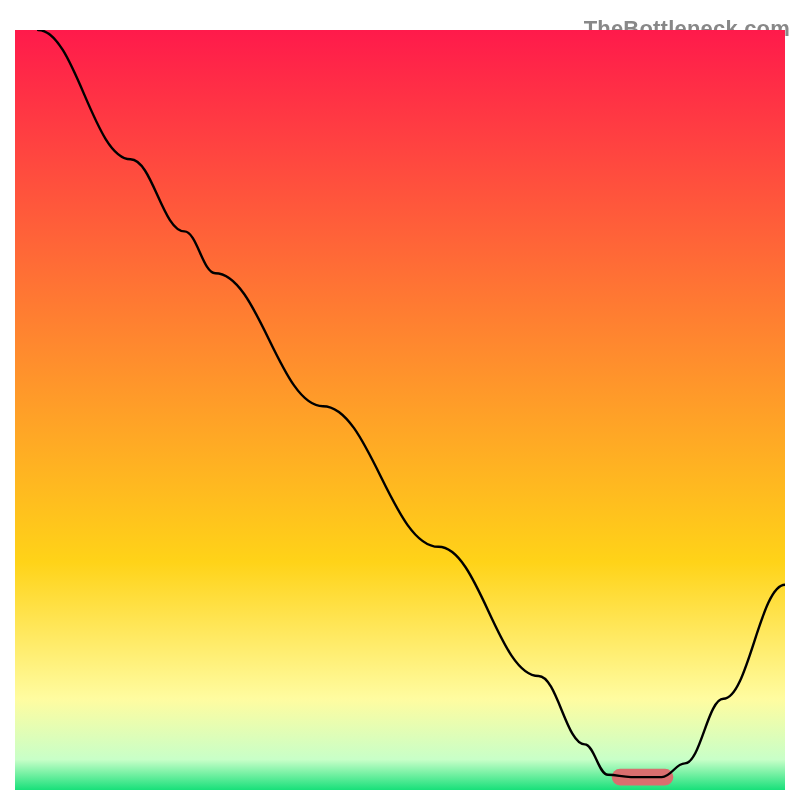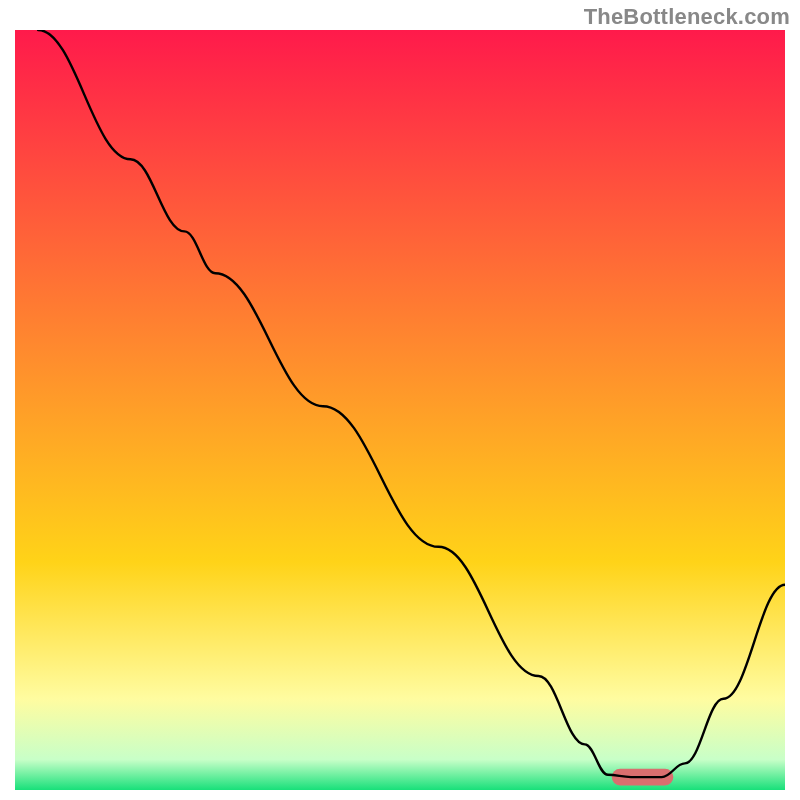--- a/index.html
+++ b/index.html
@@ -10,21 +10,21 @@
     background: #ffffff;
     font-family: Arial, Helvetica, sans-serif;
   }
   .wrap {
     position: relative;
     width: 800px;
     height: 800px;
   }
   .watermark {
     position: absolute;
-    top: 4px;
+    top: 16px;
     right: 10px;
     font-size: 22px;
     font-weight: bold;
     color: #888;
     letter-spacing: 0.2px;
   }
   .plot {
     position: absolute;
     left: 15px;
     top: 30px;

